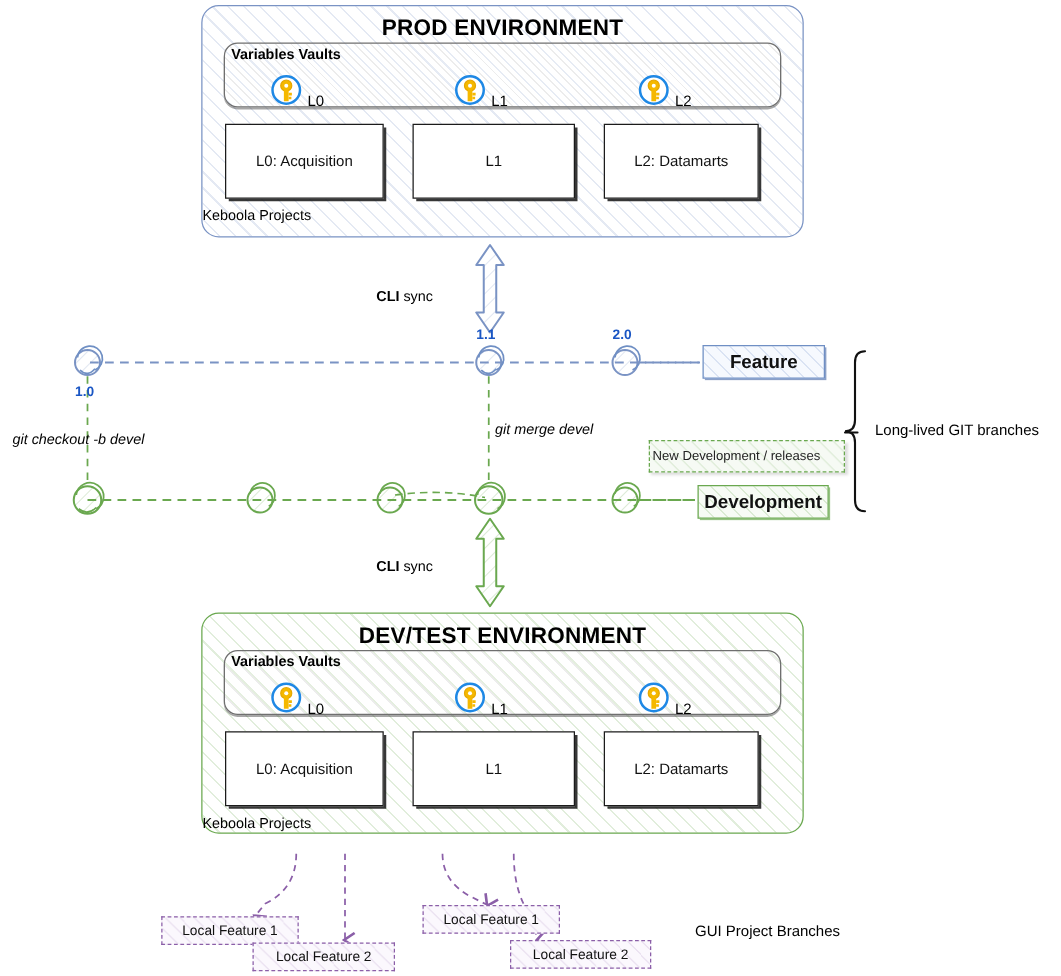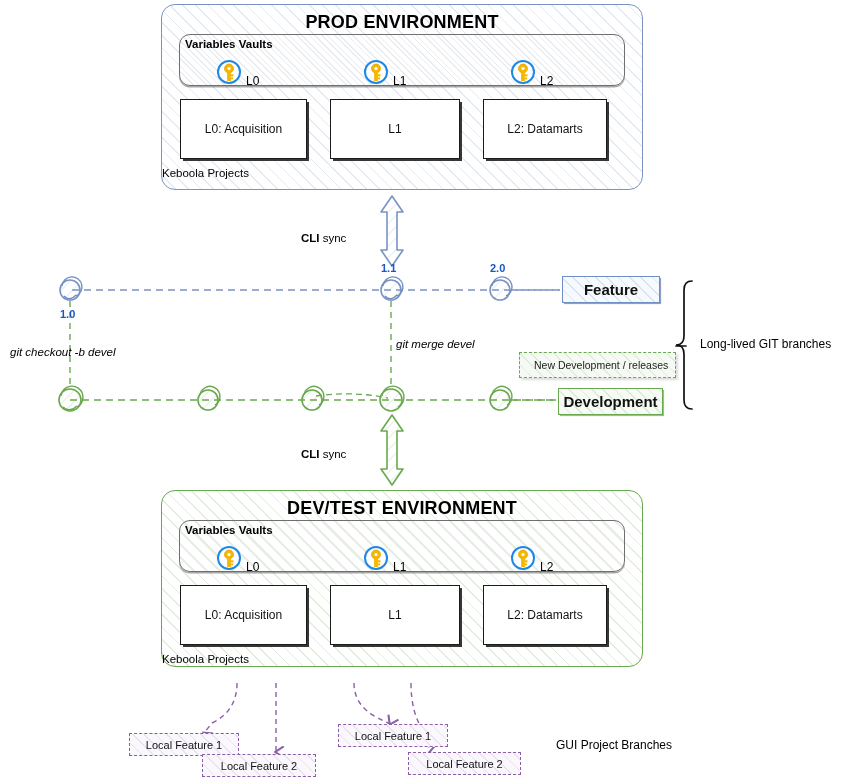--- a/index.html
+++ b/index.html
@@ -105,21 +105,21 @@
       #f7fbf5;
     box-shadow:1.5px 1.5px 0 -0.4px rgba(106,168,79,.7);
   }
   .notebox{
     position:absolute;left:519px;top:352px;width:157px;height:26px;
     border:1.6px dashed #6aa84f;box-sizing:border-box;
     background:
       repeating-linear-gradient(45deg, rgba(106,168,79,.16) 0 1.1px, rgba(0,0,0,0) 1.1px 8px),
       #f6faf4;
     display:flex;align-items:center;
-    font-size:10.5px;color:#222;padding-left:14px;
+    font-size:10.5px;color:#222;padding-left:2px;
     box-shadow:2px 2px 2px rgba(120,120,120,.25);
   }
   .side-label{
     position:absolute;font-size:12px;font-weight:normal;color:#000;
   }
 
   
   .feat{
     position:absolute;box-sizing:border-box;height:23px;
     border:1.4px dashed #8b5fa8;

